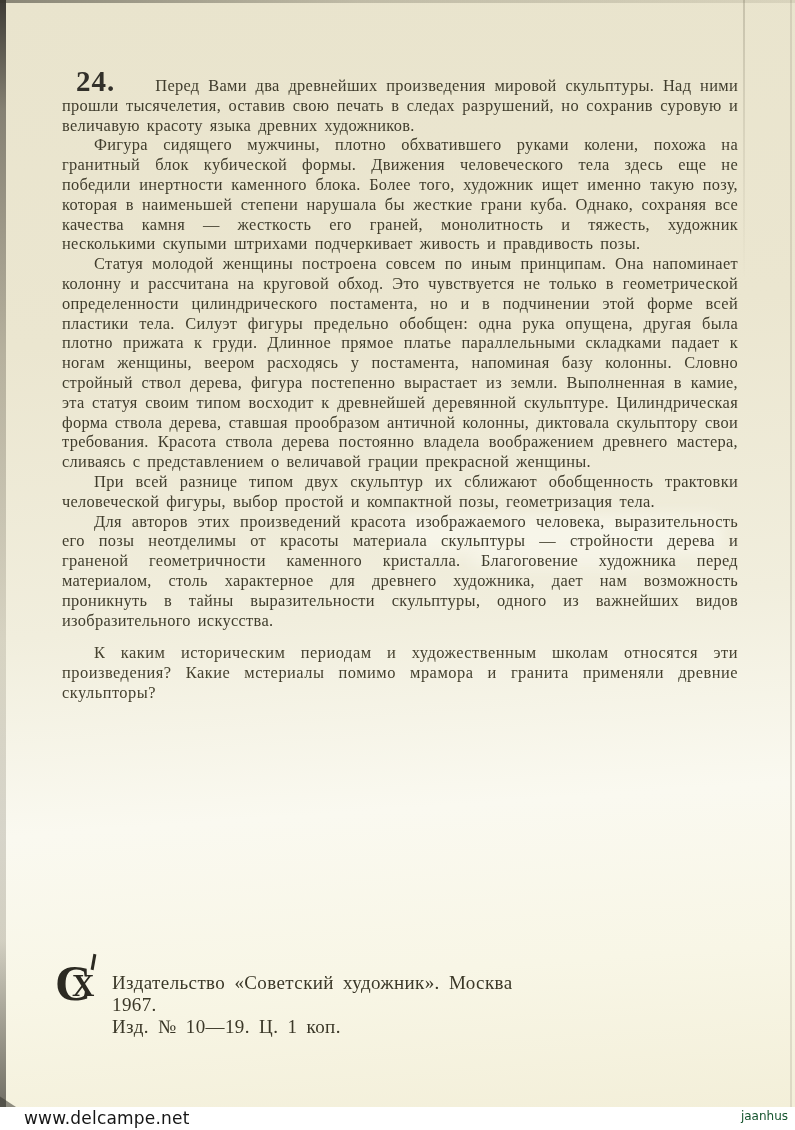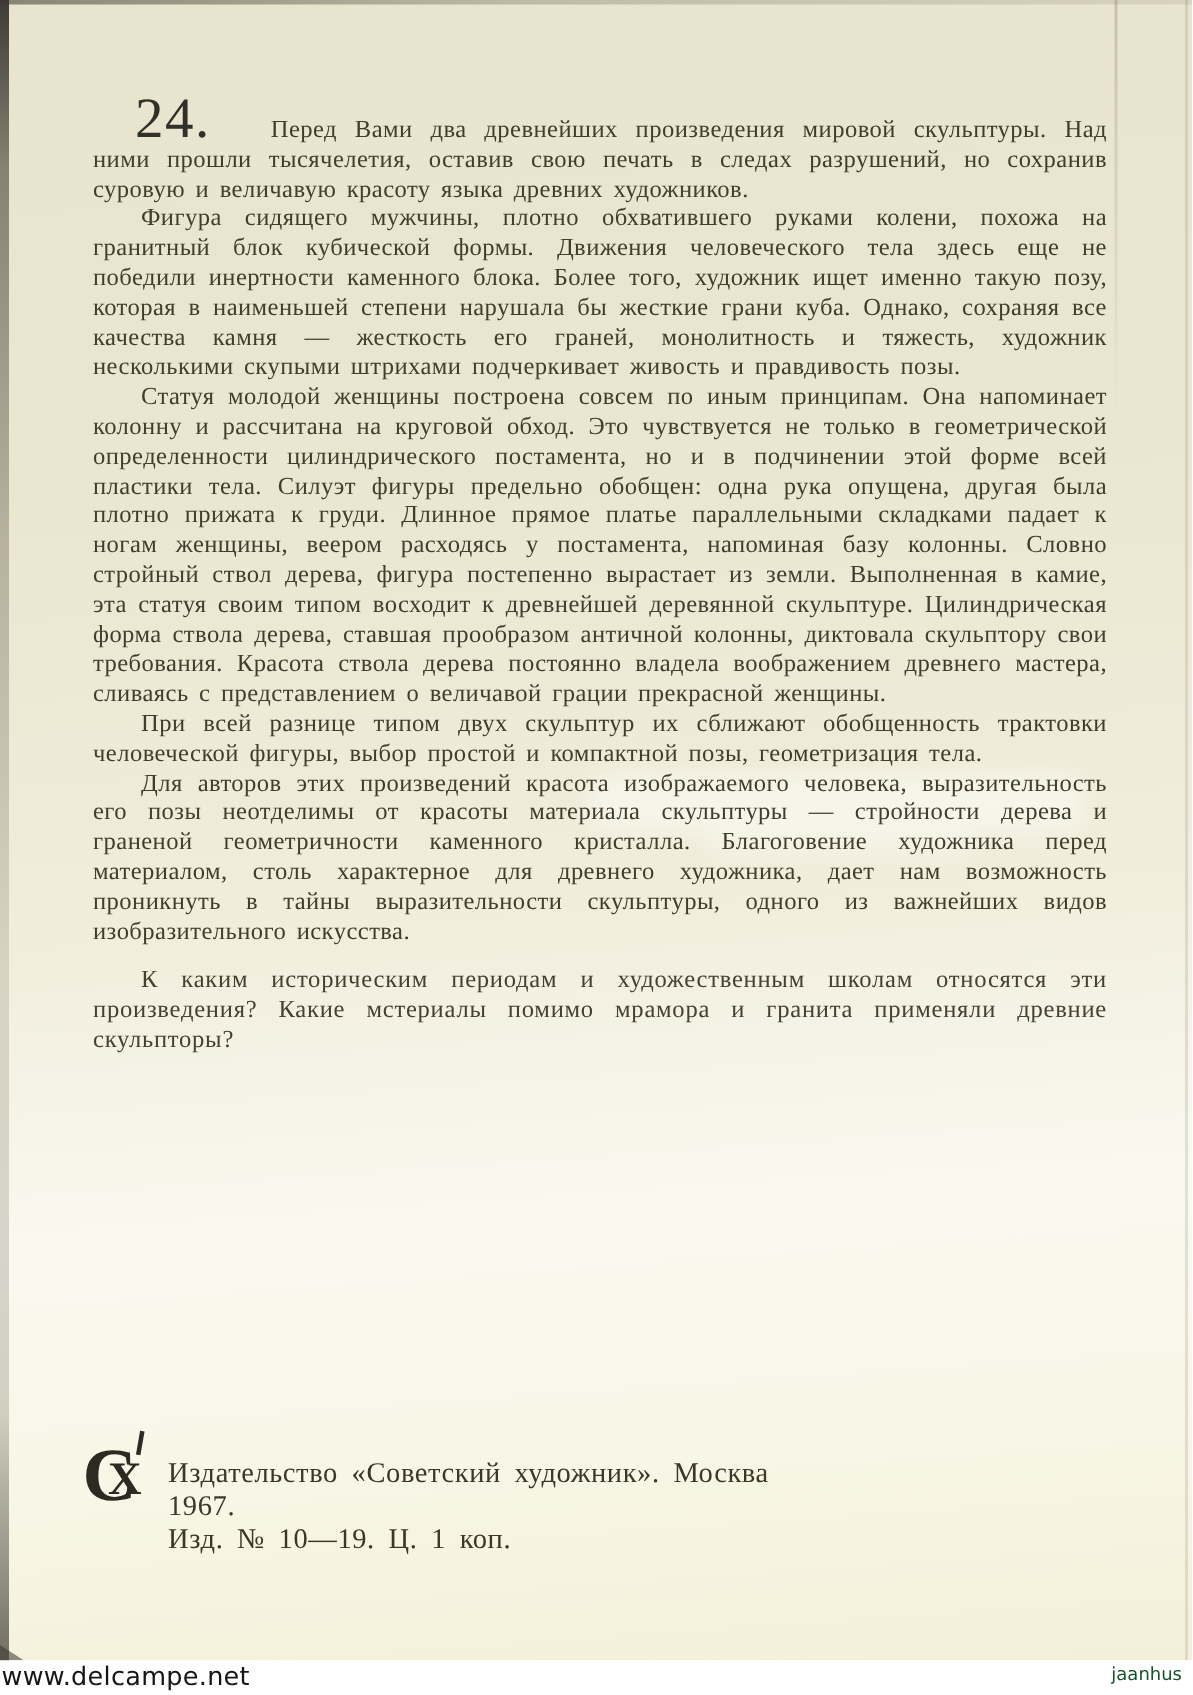--- a/index.html
+++ b/index.html
@@ -56,22 +56,22 @@
   .card-text {
     position:absolute; left:62px; top:76px; width:676px;
     color:#403d2d;
     font-size:16.4px; line-height:19.8px;
     letter-spacing:0.3px; word-spacing:2.6px;
     text-align:justify;
   }
   .card-text p { margin:0; text-indent:32px; }
   .card-text p.first { text-indent:0; }
   .num {
-    font-size:38px; font-weight:400; letter-spacing:1px;
-    color:#32302a; margin-left:28px; margin-right:40px;
+    font-size:29px; font-weight:700; letter-spacing:1px;
+    color:#32302a; margin-left:14px; margin-right:40px;
     line-height:0;
   }
   p.question {
     margin-top:13px !important;
     word-spacing:5px; letter-spacing:0.5px;
     color:#45412f;
   }
   
   .publisher { position:absolute; left:0; top:956px; width:795px; height:64px; color:#3b3828; }
   .sx-logo { position:absolute; left:55px; top:2px; width:52px; height:56px; }
@@ -83,21 +83,21 @@
     font-size:19px; line-height:22px;
     letter-spacing:0.4px; word-spacing:4px;
   }
   .pub-line2 { }
   
   .scan-footer {
     position:absolute; left:0; top:1107px; width:795px; height:23px;
     background:#ffffff;
     font-family:"DejaVu Sans","Liberation Sans",sans-serif;
   }
-  .site { position:absolute; left:1px; top:1px; font-size:17px; color:#161616; letter-spacing:0.2px; }
+  .site { position:absolute; left:24px; top:1px; font-size:17px; color:#161616; letter-spacing:0.2px; }
   .user { position:absolute; right:7px; top:2px; font-size:12px; color:#14532d; }
 </style>
 </head>
 <body>
 
 <div class="page">
 
   <div class="card">
     <div class="edge-left"></div>
     <div class="edge-top"></div>

